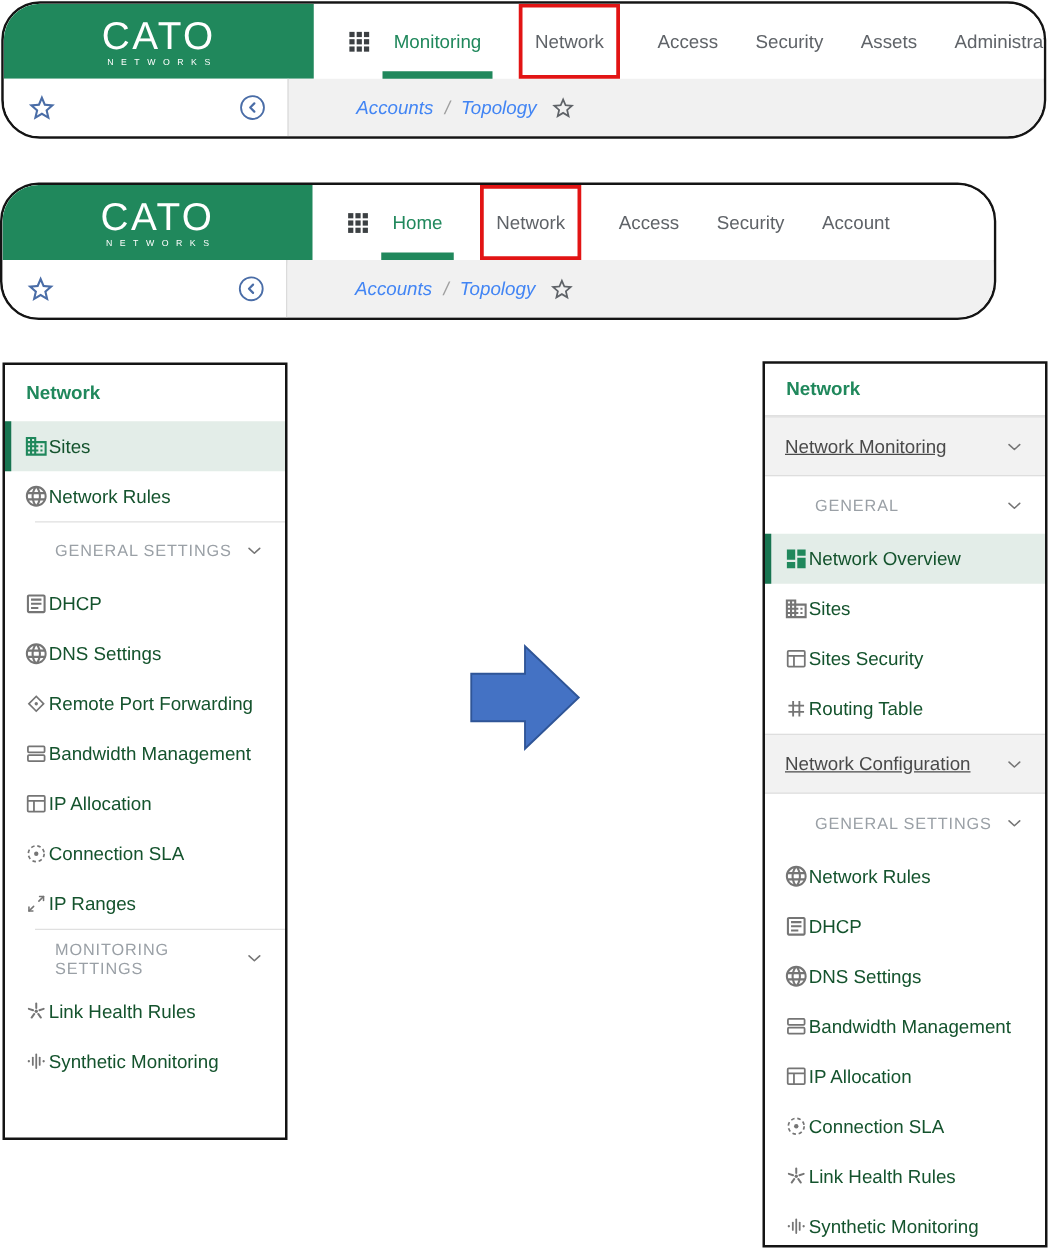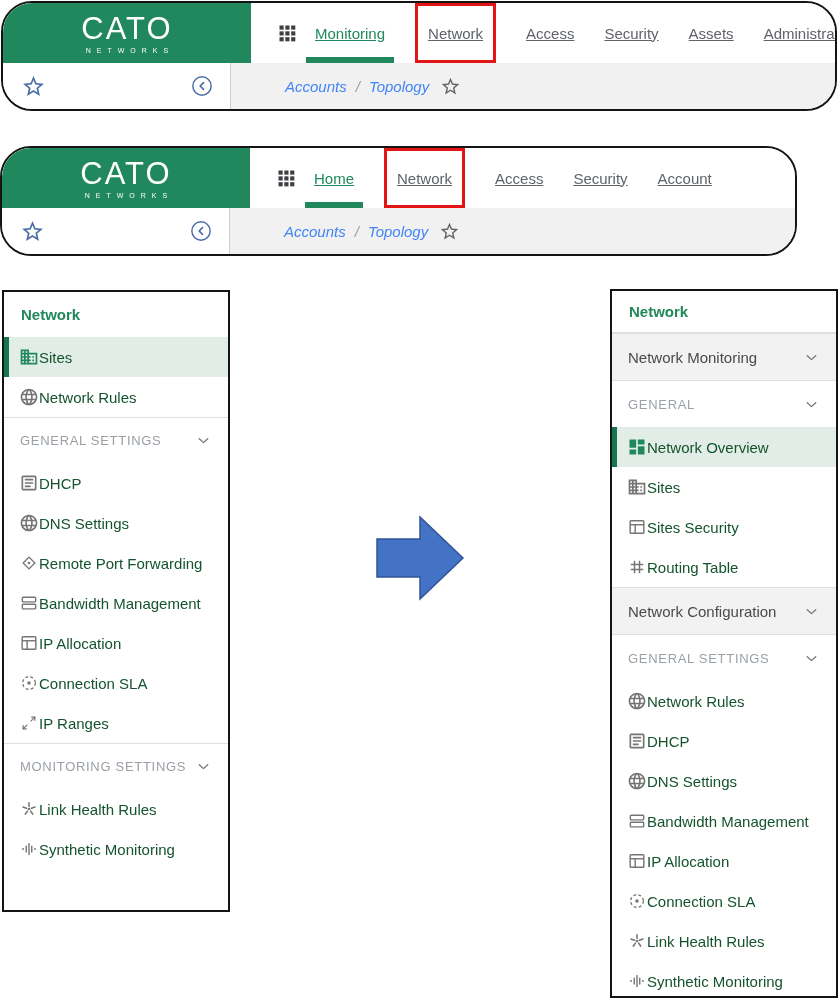--- a/index.html
+++ b/index.html
@@ -12,21 +12,21 @@
 
   
   .header{overflow:hidden;border-radius:31px;}
   .hdr-top{display:flex;height:60px;background:#fff;}
   .logo{width:248px;flex:none;background:var(--green);color:#fff;display:flex;flex-direction:column;align-items:center;justify-content:center;cursor:pointer;}
   .logo-title{font-size:31px;line-height:1;letter-spacing:2px;font-weight:400;}
   .logo-sub{font-size:7px;letter-spacing:6px;margin-top:3px;text-indent:6px;}
   .apps{margin:0 18px 0 26px;align-self:center;width:20px;height:20px;color:#3c4043;cursor:pointer;flex:none;}
   .apps svg,.ic svg,.chev svg,.star-btn svg,.back-btn svg,.crumb-star svg{display:block;width:100%;height:100%;}
   .tabs{display:flex;align-items:stretch;height:100%;gap:30px;}
-  .tab{display:flex;align-items:center;position:relative;font-size:15px;color:#5f6368;cursor:pointer;white-space:nowrap;text-decoration:underline;}
+  .tab{display:flex;align-items:center;position:relative;font-size:15px;color:#5f6368;cursor:pointer;white-space:nowrap;}
   .tab.active{color:var(--green);}
   .tab.active::after{content:"";position:absolute;left:-9px;right:-9px;bottom:0;height:6px;background:var(--green);}
   .tab.boxed{border:3px solid var(--red);padding:5px 10px;}
   .hdr-bottom{display:flex;height:46px;box-shadow:inset 0 6px 6px -5px rgba(0,0,0,.35);}
   .fav-cell{width:228px;flex:none;box-sizing:border-box;display:flex;align-items:center;justify-content:space-between;padding:0 17px 0 18px;background:#fff;border-right:1px solid #cfcfcf;}
   .star-btn{width:25px;height:25px;color:#4a6da7;cursor:pointer;}
   .back-btn{width:22px;height:22px;color:#4a6da7;cursor:pointer;}
   .crumb-cell{flex:1;background:#f1f1f1;display:flex;align-items:center;padding-left:54px;font-size:15px;gap:9px;font-style:italic;}
   .crumb-link{color:var(--link);cursor:pointer;}
   .crumb-sep{color:#9e9e9e;}
@@ -34,23 +34,23 @@
 
   
   .panel{overflow:hidden;}
   .panel-title{display:flex;align-items:center;height:45px;padding:0 17px;color:var(--green);font-weight:bold;font-size:15px;}
   .panel-title.underlined{height:41px;border-bottom:1px solid #e0e0e0;}
   .row-item{height:40px;display:flex;align-items:center;padding:0 15px;gap:0;font-size:15px;color:#14532d;position:relative;cursor:pointer;}
   .row-item .ic{width:20px;height:20px;color:#757575;flex:none;}
   .row-item.selected{background:var(--selbg);}
   .row-item.selected::before{content:"";position:absolute;left:0;top:0;bottom:0;width:5px;background:var(--selbar);}
   .row-item.selected .ic{color:var(--green);}
-  .row-group{height:46px;box-sizing:border-box;display:flex;align-items:center;justify-content:space-between;padding:0 16px;color:#9aa0a6;font-size:13px;letter-spacing:.7px;cursor:pointer;}
+  .row-group{height:46px;box-sizing:border-box;display:flex;align-items:center;justify-content:space-between;padding:0 16px;color:#9aa0a6;font-size:13px;letter-spacing:.7px;cursor:pointer;margin-left:24px;}
   .row-group.bt{border-top:1px solid #e0e0e0;}
-  .row-exp{height:48px;box-sizing:border-box;background:#f2f2f2;border-top:1px solid #dedede;border-bottom:1px solid #dedede;display:flex;align-items:center;justify-content:space-between;padding:0 16px;font-size:15px;color:#4a4a4a;cursor:pointer;}
+  .row-exp{height:48px;box-sizing:border-box;background:#f2f2f2;border-top:1px solid #dedede;border-bottom:1px solid #dedede;display:flex;align-items:center;justify-content:space-between;padding:0 16px;font-size:15px;color:#4a4a4a;cursor:pointer;text-decoration:underline;}
   .chev{width:17px;height:17px;color:#757575;flex:none;}
 
   .arrow-svg{position:absolute;left:376px;top:514px;}
 </style>
 </head>
 <body>
 
 <div class="block header" style="left:1px;top:1px;width:836px;height:110px;">
   <div class="hdr-top">
     <div class="logo">

